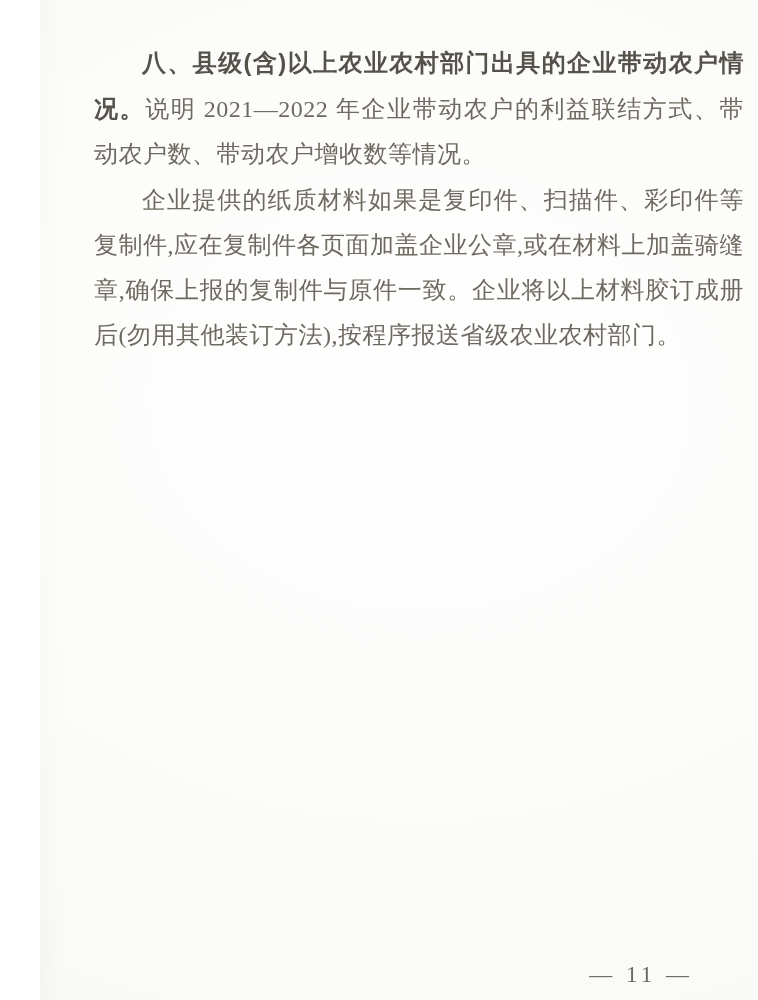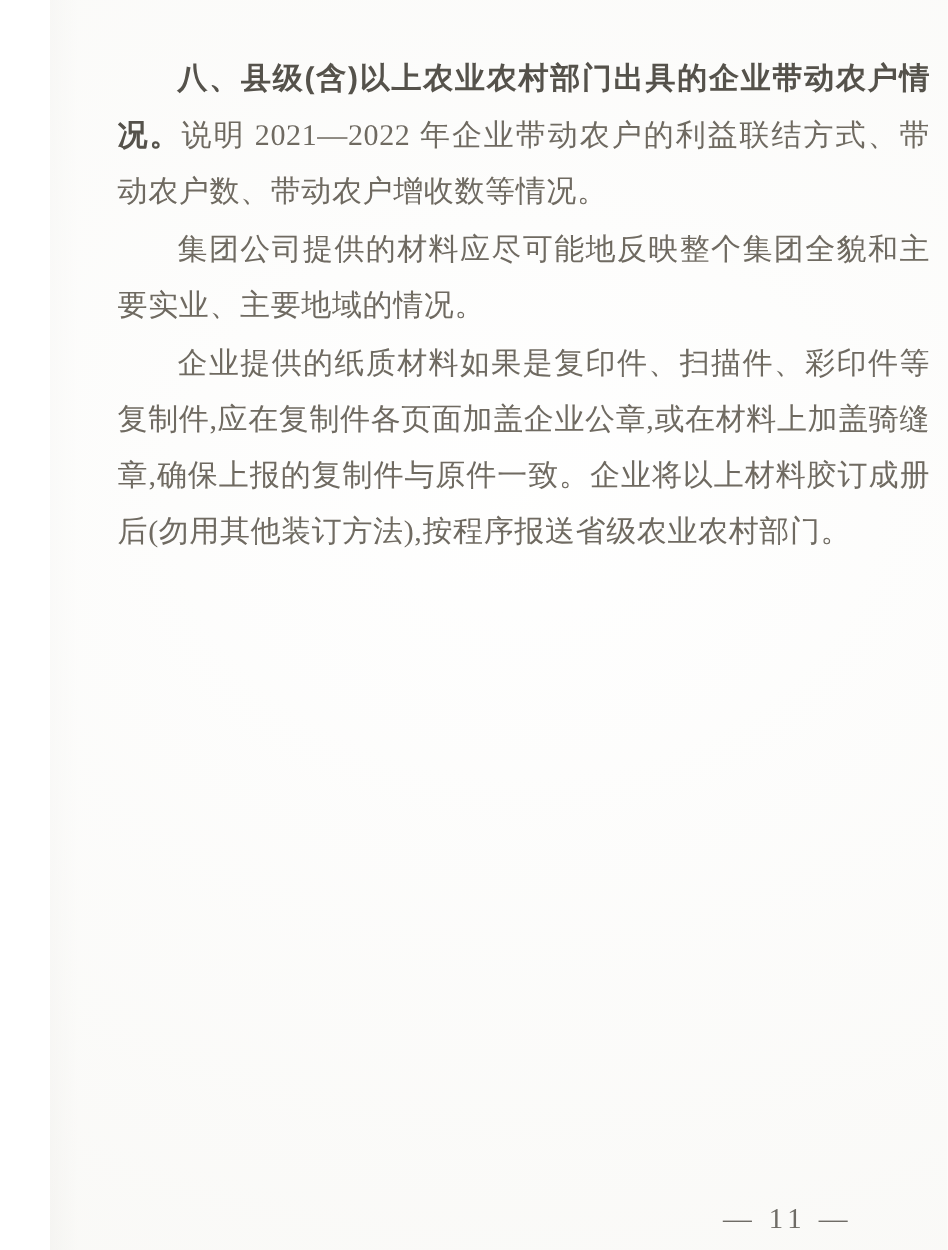--- a/index.html
+++ b/index.html
@@ -38,39 +38,38 @@
   .para .lead {
     font-family: "Liberation Sans", "DejaVu Sans", sans-serif;
     font-weight: 700;
     color: #55524b;
   }
   .para .body-text {
     color: #6f6a61;
   }
   .page-number {
     position: absolute;
-    right: 116px;
+    right: 105px;
     bottom: 12px;
     font-size: 23px;
     color: #6f6c66;
     letter-spacing: 4px;
     font-family: "Liberation Serif", "DejaVu Serif", serif;
   }
 </style>
 </head>
 <body>
 
 <div class="page">
   <div class="content">
 
     <p class="para"><span class="lead">八、县级(含)以上农业农村部门出具的企业带动农户情况。</span><span class="body-text">说明 2021—2022 年企业带动农户的利益联结方式、带动农户数、带动农户增收数等情况。</span></p>
 
 
 
 
-    <p class="para"><span class="lead"></span><span class="body-text">集团公司提供的材料应尽可能地反映整个集团全貌和主要实业、主要地域的情况。</span></p>
 
     <p class="para"><span class="lead"></span><span class="body-text">企业提供的纸质材料如果是复印件、扫描件、彩印件等复制件,应在复制件各页面加盖企业公章,或在材料上加盖骑缝章,确保上报的复制件与原件一致。企业将以上材料胶订成册后(勿用其他装订方法),按程序报送省级农业农村部门。</span></p>
 
   </div>
 
   <div class="page-number">— 11 —</div>
 </div>
 
 </body></html>

